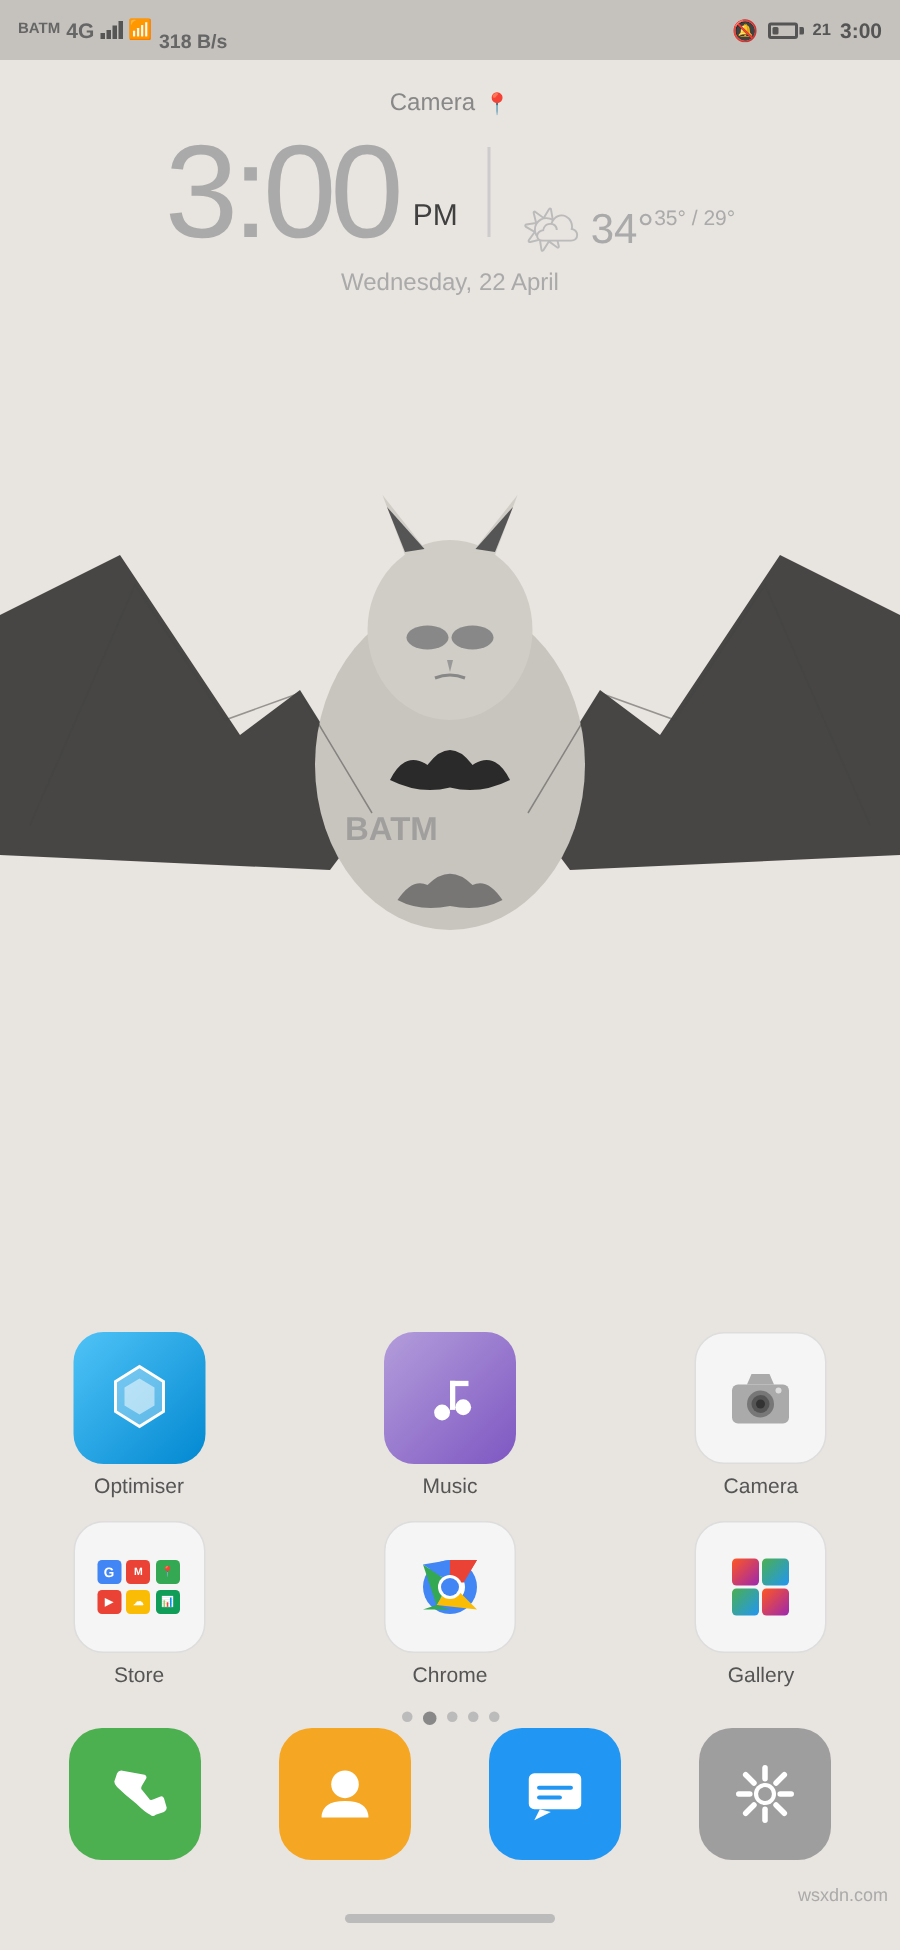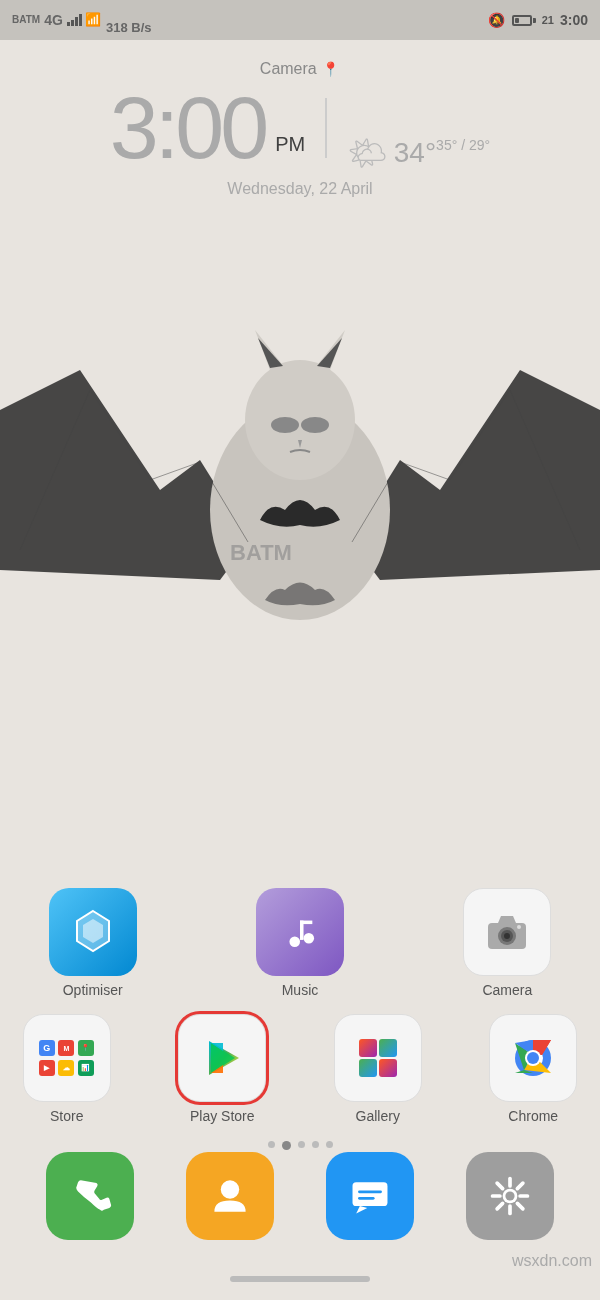--- a/index.html
+++ b/index.html
@@ -448,38 +448,37 @@
           <div class="folder-mini" style="background:#EA4335;color:white;font-size:7px;">M</div>
           <div class="folder-mini" style="background:#34A853;color:white;font-size:7px;">📍</div>
           <div class="folder-mini" style="background:#EA4335;color:white;font-size:7px;">▶</div>
           <div class="folder-mini" style="background:#FBBC05;color:white;font-size:7px;">☁</div>
           <div class="folder-mini" style="background:#0F9D58;color:white;font-size:7px;">📊</div>
         </div>
       </div>
       <span class="app-label">Store</span>
     </div>
 
-    <div class="app-item highlighted">
-      <div class="app-icon icon-playstore">
+
+    <div class="app-item">
+      <div class="app-icon icon-chrome">
         <svg width="50" height="50" viewBox="0 0 50 50">
-          <polygon points="12,8 12,42 42,25" fill="url(#pg)"></polygon>
-          <defs>
-            <linearGradient id="pg" x1="0%" y1="0%" x2="100%" y2="100%">
-              <stop offset="0%" style="stop-color:#00BCD4"></stop>
-              <stop offset="50%" style="stop-color:#4CAF50"></stop>
-              <stop offset="100%" style="stop-color:#FFEB3B"></stop>
-            </linearGradient>
-          </defs>
-
-          <polygon points="14,10 14,40 38,25" fill="#00C853" opacity="0.8"></polygon>
-          <polygon points="14,10 26,18 26,10" fill="#00BCD4" opacity="0.9"></polygon>
-          <polygon points="14,40 26,32 26,40" fill="#FF6F00" opacity="0.9"></polygon>
+          <circle cx="25" cy="25" r="18" fill="#4285F4"></circle>
+          <circle cx="25" cy="25" r="10" fill="white"></circle>
+          <path d="M25 7 L43 7 L34 22 Z" fill="#EA4335"></path>
+          <path d="M43 7 L34 22 L25 22 Q25 22 25 7 Z" fill="#EA4335"></path>
+          <path d="M43 40 L25 22 L16 37 Z" fill="#FBBC05"></path>
+          <path d="M7 40 L25 40 L16 37 Z" fill="#34A853"></path>
+          <path d="M7 10 L16 37 L25 22 Z" fill="#34A853"></path>
+          <path d="M7 10 L25 22 L25 7 Z" fill="#4285F4"></path>
+          <circle cx="25" cy="25" r="8" fill="white"></circle>
+          <circle cx="25" cy="25" r="6" fill="#4285F4"></circle>
         </svg>
       </div>
-      <span class="app-label">Play Store</span>
+      <span class="app-label">Chrome</span>
     </div>
 
     <div class="app-item">
       <div class="app-icon icon-gallery">
         <svg width="50" height="50" viewBox="0 0 50 50">
           <defs>
             <linearGradient id="gg1" x1="0%" y1="0%" x2="100%" y2="100%">
               <stop offset="0%" style="stop-color:#FF5722"></stop>
               <stop offset="100%" style="stop-color:#9C27B0"></stop>
             </linearGradient>
@@ -490,38 +489,20 @@
           </defs>
           <rect x="6" y="6" width="18" height="18" rx="3" fill="url(#gg1)"></rect>
           <rect x="26" y="6" width="18" height="18" rx="3" fill="url(#gg2)"></rect>
           <rect x="6" y="26" width="18" height="18" rx="3" fill="url(#gg2)"></rect>
           <rect x="26" y="26" width="18" height="18" rx="3" fill="url(#gg1)"></rect>
         </svg>
       </div>
       <span class="app-label">Gallery</span>
     </div>
 
-    <div class="app-item">
-      <div class="app-icon icon-chrome">
-        <svg width="50" height="50" viewBox="0 0 50 50">
-          <circle cx="25" cy="25" r="18" fill="#4285F4"></circle>
-          <circle cx="25" cy="25" r="10" fill="white"></circle>
-          <path d="M25 7 L43 7 L34 22 Z" fill="#EA4335"></path>
-          <path d="M43 7 L34 22 L25 22 Q25 22 25 7 Z" fill="#EA4335"></path>
-          <path d="M43 40 L25 22 L16 37 Z" fill="#FBBC05"></path>
-          <path d="M7 40 L25 40 L16 37 Z" fill="#34A853"></path>
-          <path d="M7 10 L16 37 L25 22 Z" fill="#34A853"></path>
-          <path d="M7 10 L25 22 L25 7 Z" fill="#4285F4"></path>
-          <circle cx="25" cy="25" r="8" fill="white"></circle>
-          <circle cx="25" cy="25" r="6" fill="#4285F4"></circle>
-        </svg>
-      </div>
-      <span class="app-label">Chrome</span>
-    </div>
-
   </div>
 </div>
 
 <div class="page-dots">
   <div class="dot"></div>
   <div class="dot active"></div>
   <div class="dot"></div>
   <div class="dot"></div>
   <div class="dot"></div>
 </div>
@@ -570,15 +551,15 @@
           <line x1="33" y1="33" x2="39" y2="39"></line>
           <line x1="39" y1="11" x2="33" y2="17"></line>
           <line x1="17" y1="33" x2="11" y2="39"></line>
         </g>
       </svg>
     </div>
   </div>
 
 </div>
 
-<div style="position:absolute;bottom:30px;right:8px;font-size:16px;color:#aaa;z-index:2;">wsxdn.com</div>
+<div style="position:absolute;bottom:30px;right:8px;font-size:12px;color:#aaa;z-index:2;">wsxdn.com</div>
 
 <div class="home-indicator"></div>
 
 </body></html>

